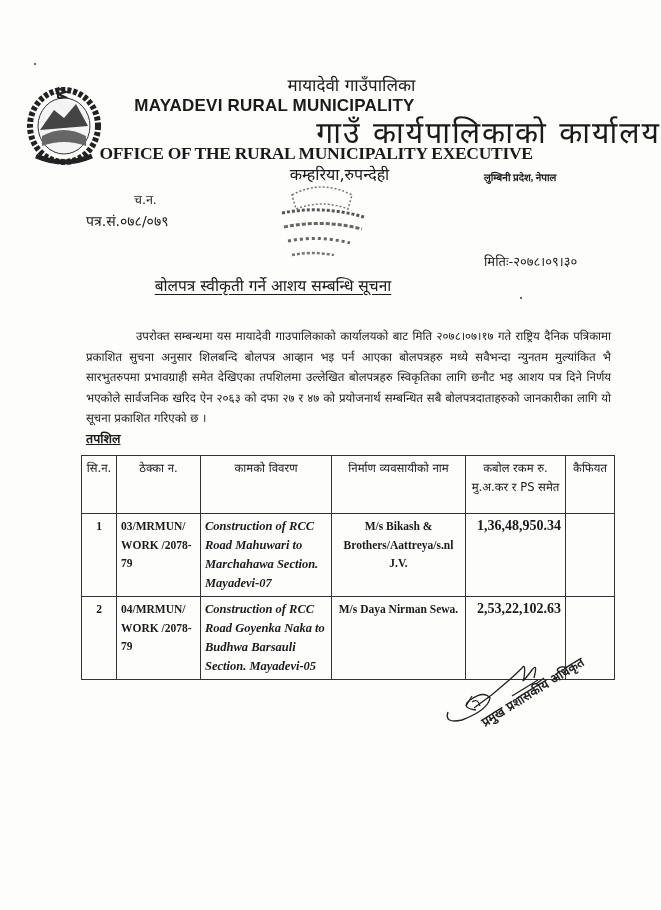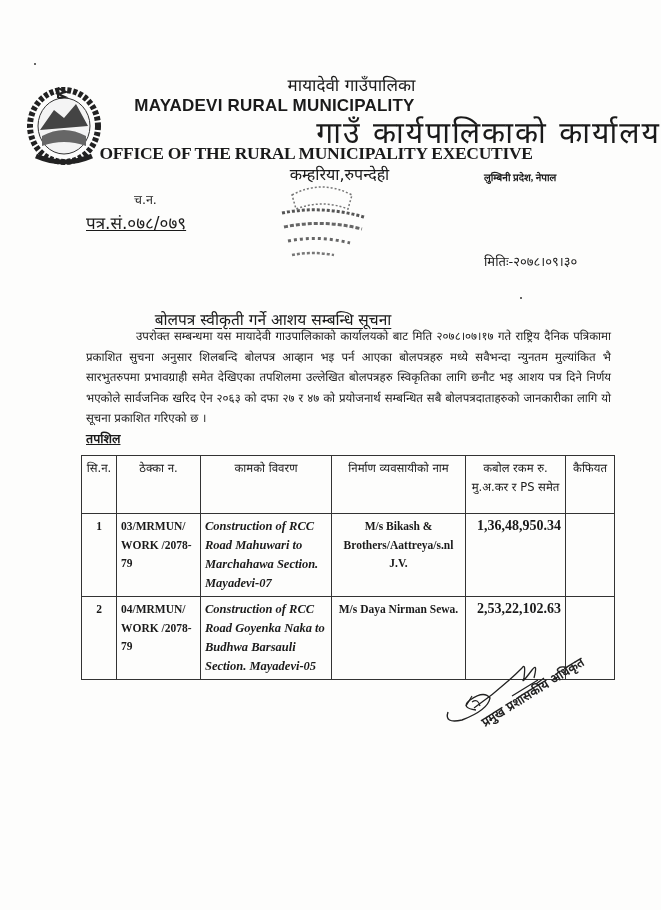--- a/index.html
+++ b/index.html
@@ -11,23 +11,23 @@
   
   .emblem { left:24px; top:80px; width:80px; height:86px; }
   .hd-np1 { left:0; width:661px; top:73px; text-align:center; font-size:17px; font-family:"DejaVu Sans",sans-serif; padding-left:42px; box-sizing:border-box; }
   .hd-en1 { left:0; width:529px; top:96px; text-align:center; font-size:17px; font-weight:bold; font-family:"Liberation Sans",sans-serif; letter-spacing:0.2px; padding-left:20px; box-sizing:border-box; }
   .hd-np2 { left:0; width:661px; top:111px; text-align:right; font-size:30px; font-family:"DejaVu Sans",sans-serif; padding-left:42px; box-sizing:border-box; letter-spacing:2px; }
   .hd-en2 { left:0; width:568px; top:143px; text-align:center; font-size:17.5px; font-weight:bold; font-family:"Liberation Serif",serif; letter-spacing:-0.3px; padding-left:38px; box-sizing:border-box;margin-left:13px; }
   .hd-np3 { left:0; width:661px; top:163px; text-align:center; font-size:16px; padding-left:18px; box-sizing:border-box; }
   .hd-prov { left:484px; top:170px; font-size:10px; font-weight:bold;font-family:Liberation Serif, serif; }
   .stamp { left:272px; top:183px; width:100px; height:82px; }
   .chn { left:86px; top:191px; font-size:12.5px;margin-left:48px; }
-  .patra { left:86px; top:211px; font-size:17px;text-decoration:underline; }
+  .patra { left:86px; top:211px; font-size:14px; }
   .miti { left:484px; top:252px; font-size:13px; }
-  .notice-title { left:0; width:546px; top:308px; text-align:center; font-size:15.5px; text-decoration:underline; text-underline-offset:3px; }
+  .notice-title { left:0; width:546px; top:274px; text-align:center; font-size:15.5px; text-decoration:underline; text-underline-offset:3px; }
   .para { left:86px; width:525px; top:326px; font-size:11.6px; line-height:20.5px; text-align:justify; text-indent:50px; }
   .tapasil { left:86px; top:430px; font-size:12.5px; font-weight:bold; text-decoration:underline; }
   
   table.tbl { position:absolute; left:81px; top:455px; width:533px; border-collapse:collapse; table-layout:fixed; }
   .tbl td, .tbl th { border:1.3px solid #333; vertical-align:top; padding:3px 4px; }
   .tbl th { font-weight:normal; font-size:11.5px; height:51px; line-height:19px; }
   .tbl td { height:71px; font-size:11.5px; line-height:18.5px; font-family:"Liberation Serif",serif; }
   .c-sn { width:26px; text-align:center; font-weight:bold; }
   .c-ref { font-weight:bold; }
   .c-desc { font-weight:bold; font-style:italic; font-size:12.5px !important; line-height:19px !important; }

